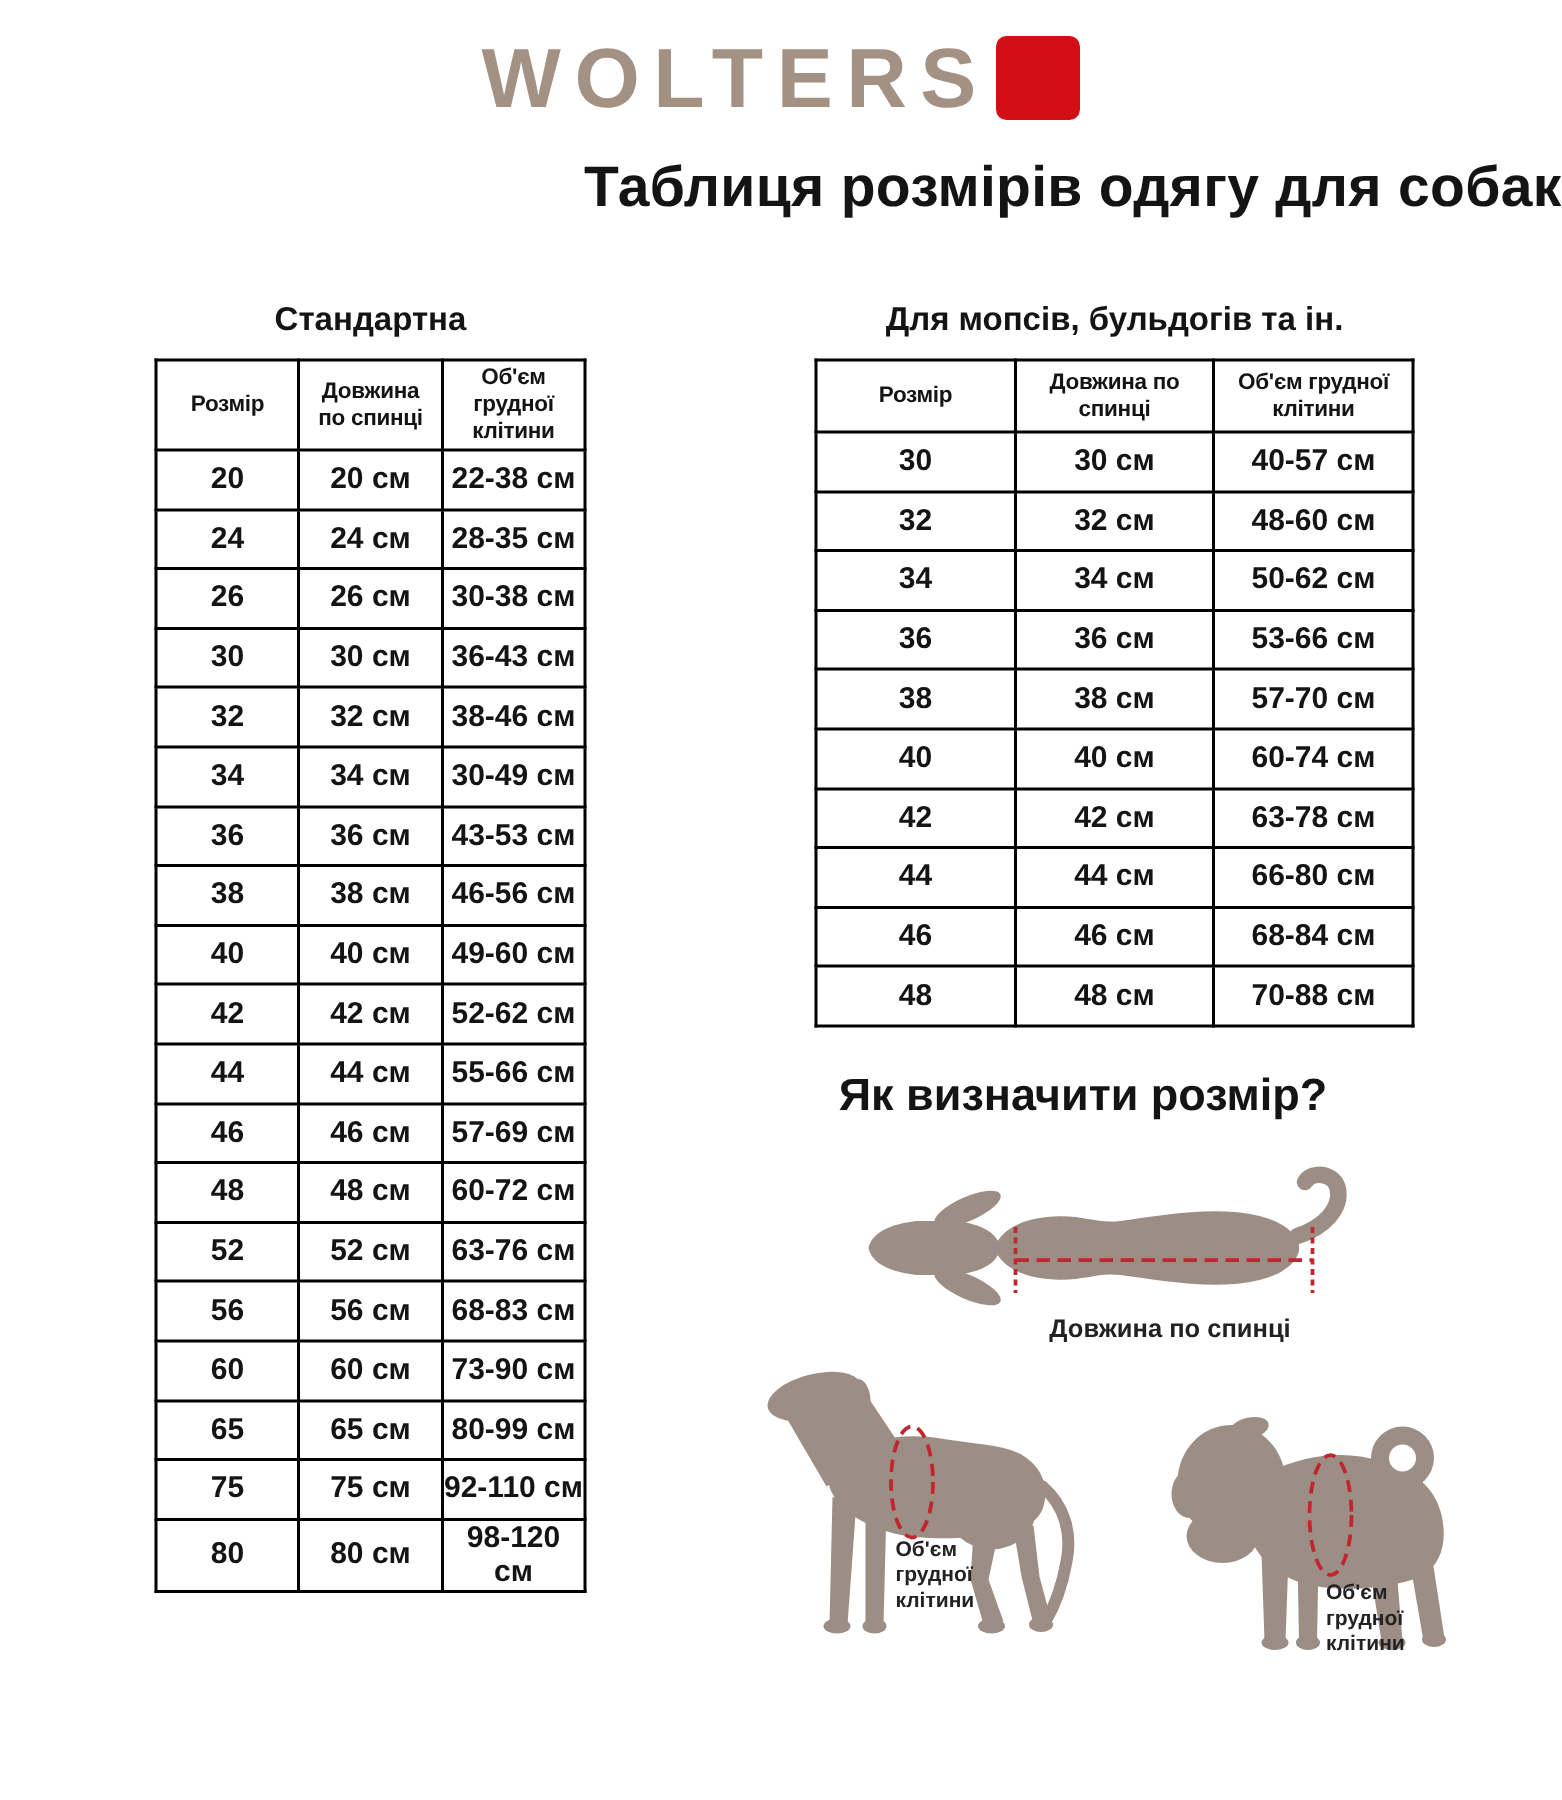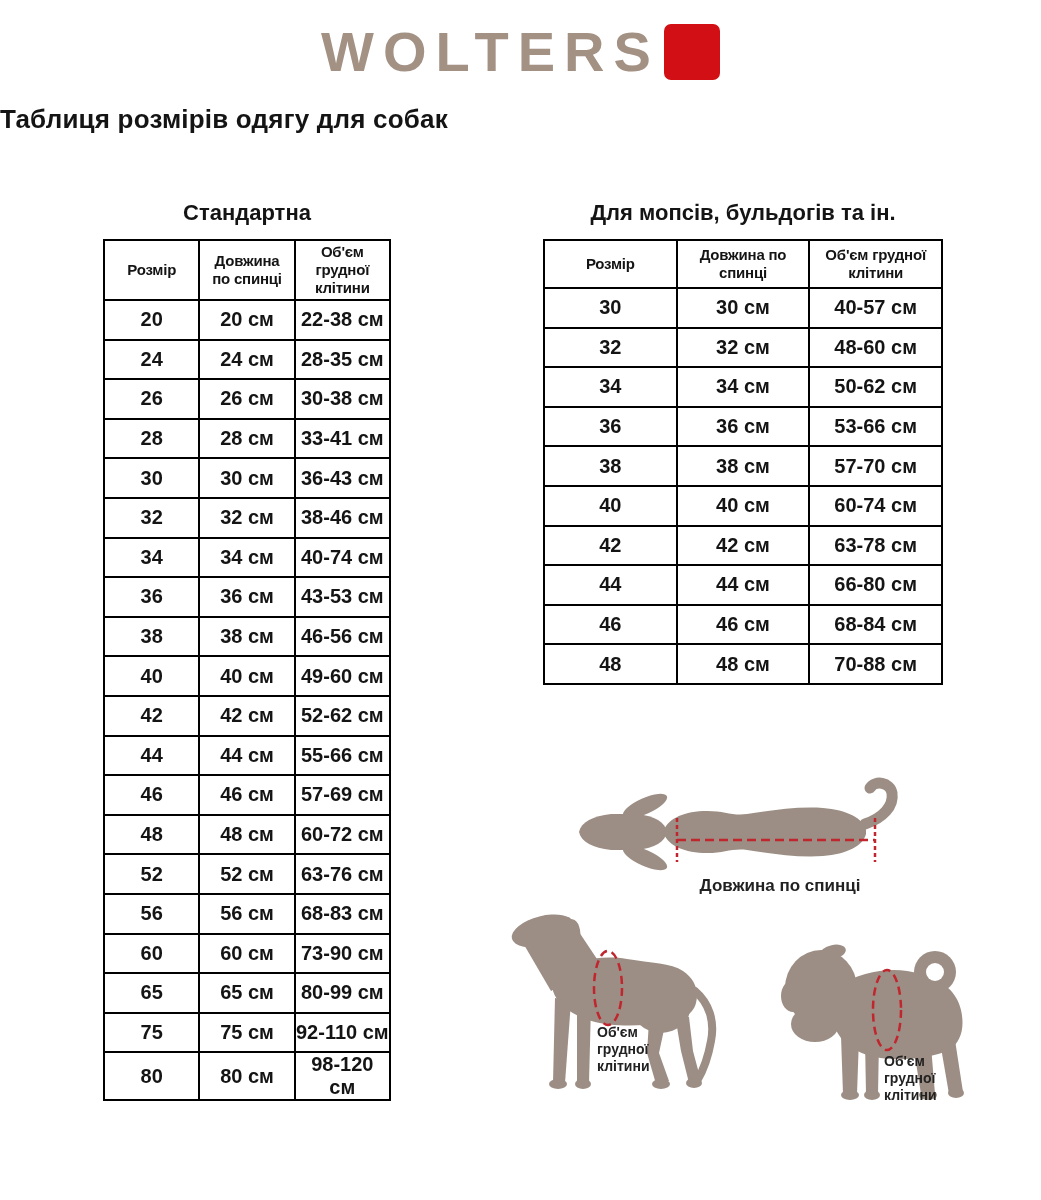--- a/index.html
+++ b/index.html
@@ -21,21 +21,21 @@
     color:var(--brand_taupe,#a39184);
     line-height:1;
   }
   .logo-square{
     width:56px;height:56px;border-radius:7px;
     background:var(--logo_red,#d10f14);
   }
   
   .page-title{
     position:absolute;top:104px;left:0;width:100%;
-    text-align:left;font-size:26px;font-weight:bold;margin:0;
+    text-align:right;font-size:38px;font-weight:bold;margin:0;
     letter-spacing:0.2px;
   }
   
   .table-col{position:absolute;top:200px;}
   .col-left{left:103px;width:288px;}
   .col-right{left:543px;width:400px;}
   .tbl-heading{
     font-size:22px;font-weight:bold;text-align:center;
     height:26px;line-height:26px;margin-bottom:13px;
   }
@@ -104,38 +104,33 @@
             <td>24</td>
             <td>24 см</td>
             <td>28-35 см</td>
           </tr>
           <tr>
             <td>26</td>
             <td>26 см</td>
             <td>30-38 см</td>
           </tr>
           <tr>
-            <td>28</td>
-            <td>28 см</td>
-            <td>33-41 см</td>
-          </tr>
-          <tr>
             <td>30</td>
             <td>30 см</td>
             <td>36-43 см</td>
           </tr>
           <tr>
             <td>32</td>
             <td>32 см</td>
             <td>38-46 см</td>
           </tr>
           <tr>
             <td>34</td>
             <td>34 см</td>
-            <td>40-74 см</td>
+            <td>30-49 см</td>
           </tr>
           <tr>
             <td>36</td>
             <td>36 см</td>
             <td>43-53 см</td>
           </tr>
           <tr>
             <td>38</td>
             <td>38 см</td>
             <td>46-56 см</td>
@@ -257,20 +252,21 @@
           </tr>
           <tr>
             <td>48</td>
             <td>48 см</td>
             <td>70-88 см</td>
           </tr>
         </tbody>
     </table>
   </section>
 
+  <h2 class="guide-heading">Як визначити розмір?</h2>
 
   <svg class="fig fig-top-dog" width="350" height="112" viewBox="0 0 350 112">
     <g fill="#9c8e84">
       <ellipse cx="80" cy="30" rx="24" ry="8" transform="rotate(-24 80 30)"></ellipse>
       <ellipse cx="80" cy="82" rx="24" ry="8" transform="rotate(24 80 82)"></ellipse>
       <path d="M14,56 C16,46 28,40 46,38 L72,38 C90,40 100,46 102,56 C100,66 90,72 72,74 L46,74 C28,72 16,66 14,56 Z"></path>
       <path d="M98,56 C102,44 116,36 138,35 C158,34 166,40 182,38 C204,35 232,30 258,32 C282,34 298,42 301,54 L301,58 C298,70 282,78 258,80 C232,82 204,77 182,74 C166,72 158,78 138,77 C116,76 102,68 98,56 Z"></path>
       <path fill="none" stroke="#9c8e84" stroke-width="11" stroke-linecap="round" d="M300,48 C318,42 329,30 327,17 C325,6 310,4 305,12"></path>
     </g>
     <g stroke="#c0262e" stroke-width="2.5" fill="none">

